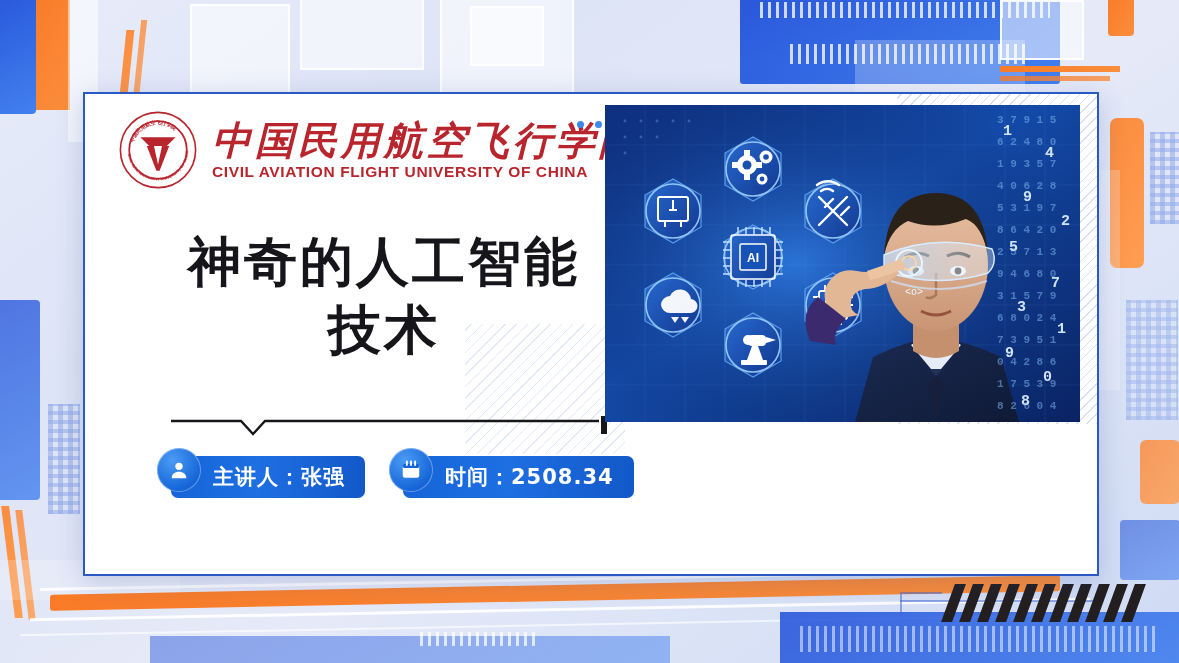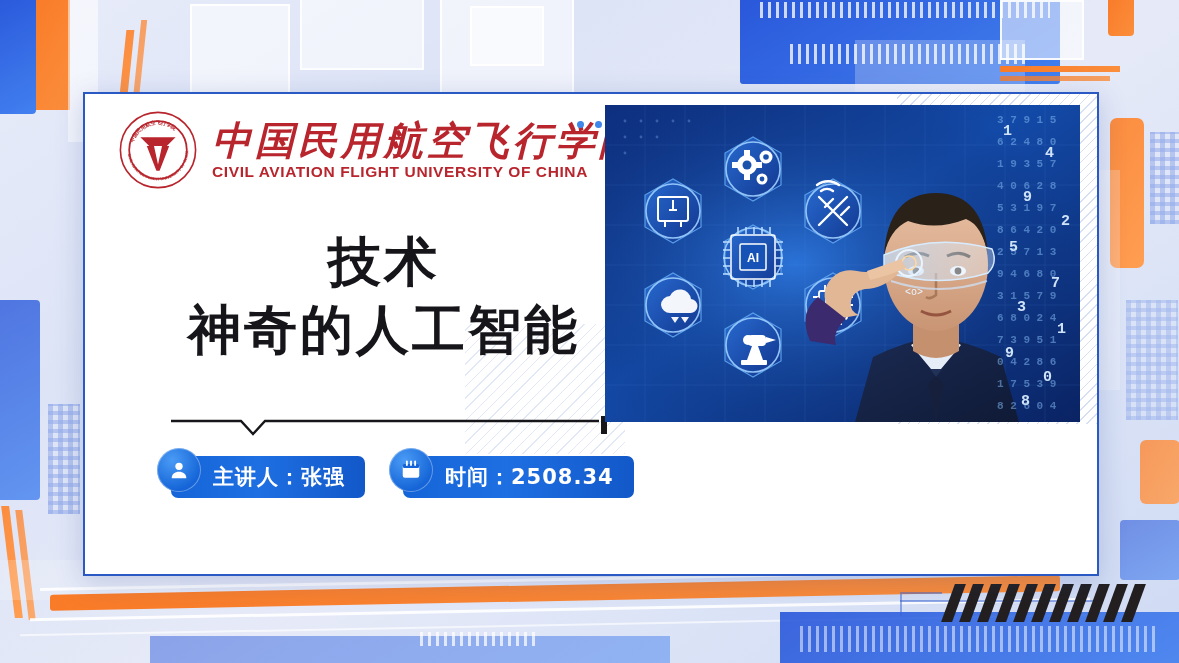--- a/index.html
+++ b/index.html
@@ -221,22 +221,22 @@
       <div id="uni-en">CIVIL AVIATION FLIGHT UNIVERSITY OF CHINA</div>
     </div>
   </div>
 
   <div id="dots">
       <i></i>
       <i></i>
     </div>
 
   <div id="title-wrap">
+    <div class="title-line">神奇的人工智能</div>
     <div class="title-line">技术</div>
-    <div class="title-line">神奇的人工智能</div>
   </div>
 
   <div id="divider">
     <svg width="440" height="22" viewBox="0 0 440 22">
       <path d="M0 5 H70 L82 18 L94 5 H428" fill="none" stroke="#16161b" stroke-width="2.4"></path>
       <rect x="430" y="-4" width="6" height="22" fill="#16161b"></rect>
     </svg>
   </div>
 
   <div id="badges">

